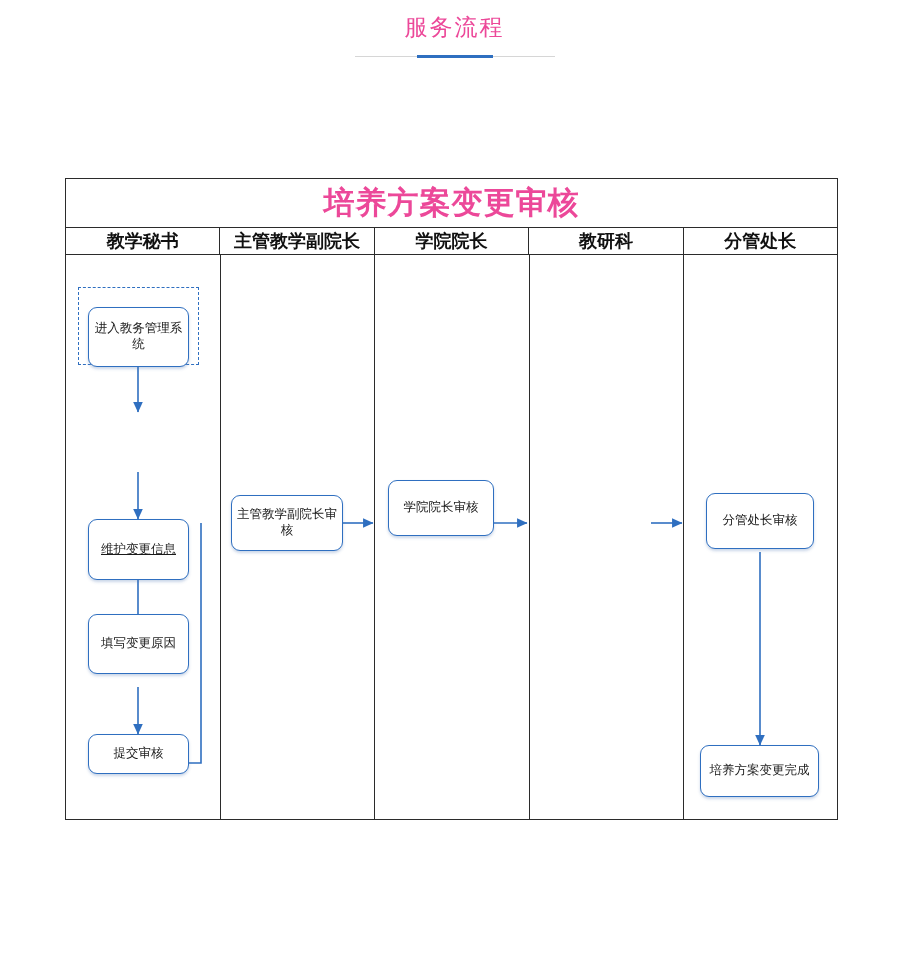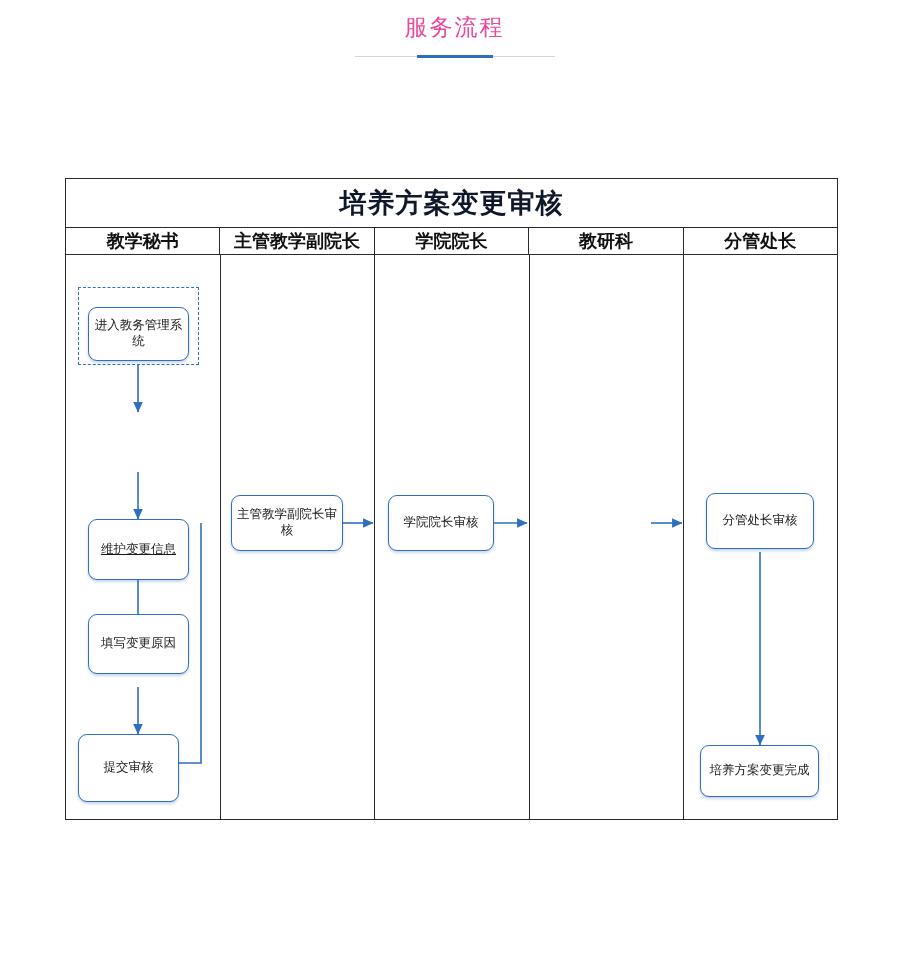--- a/index.html
+++ b/index.html
@@ -58,24 +58,24 @@
     border: 1px solid #2b2b2b;
     box-sizing: border-box;
     background: #ffffff;
   }
   .diagram-title {
     height: 48px;
     border-bottom: 1px solid #2b2b2b;
     display: flex;
     align-items: center;
     justify-content: center;
-    font-size: 27px;
+    font-size: 31px;
     font-weight: bold;
     letter-spacing: 1px;
-    color: #0f172a;
+    color: #ec4899;
   }
   .lane-headers {
     display: flex;
     height: 26px;
     border-bottom: 1px solid #2b2b2b;
   }
   .lane-head {
     flex: 1 1 0;
     display: flex;
     align-items: center;
@@ -182,27 +182,27 @@
 
       <line x1="428" y1="268" x2="461" y2="268" stroke="#2f6fc0" stroke-width="1.6" marker-end="url(#arrowhead)"></line>
 
       <line x1="585" y1="268" x2="616" y2="268" stroke="#2f6fc0" stroke-width="1.6" marker-end="url(#arrowhead)"></line>
 
       <line x1="694" y1="297" x2="694" y2="490" stroke="#2f6fc0" stroke-width="1.6" marker-end="url(#arrowhead)"></line>
     </svg>
 
     <div class="start-frame" style="left:12px; top:32px; width:121px; height:78px;"></div>
 
-    <div class="node" style="left:22px; top:52px; width:101px; height:54px;">进入教务管理系统</div>
+    <div class="node" style="left:22px; top:52px; width:101px; height:60px;">进入教务管理系统</div>
     <div class="node" style="left:22px; top:264px; width:101px; height:61px;text-decoration:underline;">维护变更信息</div>
     <div class="node" style="left:22px; top:359px; width:101px; height:60px;">填写变更原因</div>
-    <div class="node" style="left:12px; top:479px; width:101px; height:68px;">提交审核</div>
+    <div class="node" style="left:22px; top:479px; width:101px; height:40px;">提交审核</div>
 
     <div class="node" style="left:165px; top:240px; width:112px; height:56px;">主管教学副院长审核</div>
 
-    <div class="node" style="left:322px; top:240px; width:106px; height:56px;">学院院长审核</div>
+    <div class="node" style="left:322px; top:225px; width:106px; height:56px;">学院院长审核</div>
 
 
     <div class="node" style="left:640px; top:238px; width:108px; height:56px;">分管处长审核</div>
     <div class="node" style="left:634px; top:490px; width:119px; height:52px;">培养方案变更完成</div>
 
   </div>
 </div>
 
 </body></html>

